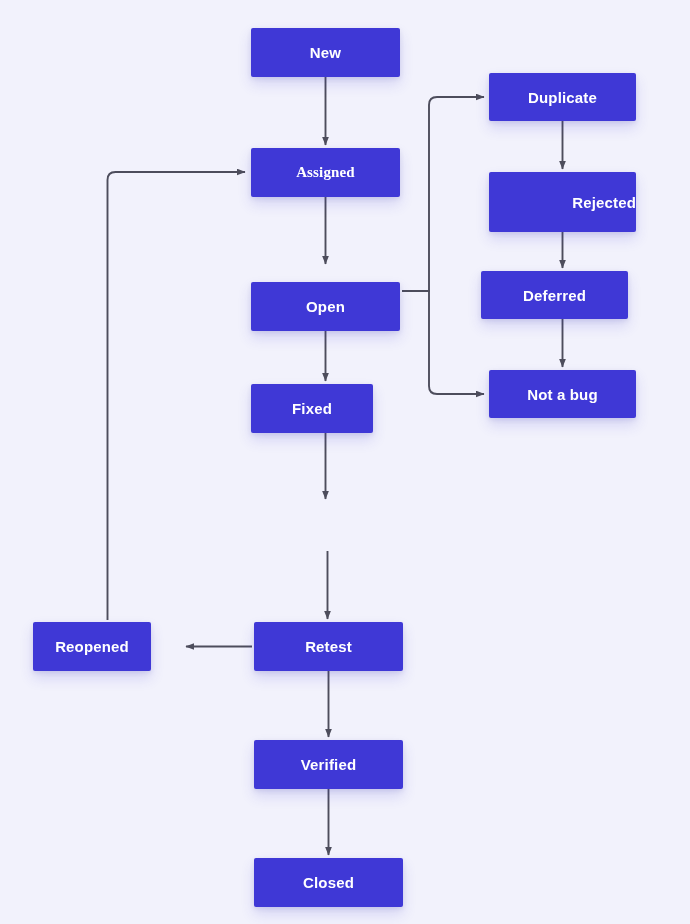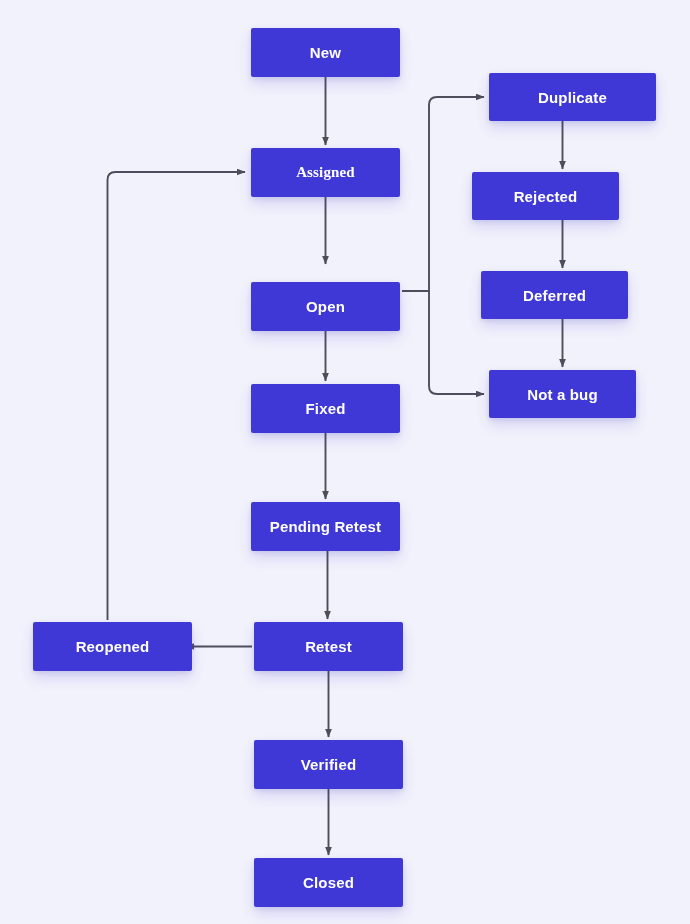--- a/index.html
+++ b/index.html
@@ -85,49 +85,46 @@
   </div>
 
   <div class="node" style="left:251px; top:148px; width:149px; height:49px;font-family:Liberation Serif, serif;">
     <span class="node-label">Assigned</span>
   </div>
 
   <div class="node" style="left:251px; top:282px; width:149px; height:49px;">
     <span class="node-label">Open</span>
   </div>
 
-  <div class="node" style="left:251px; top:384px; width:149px; height:49px;">
+  <div class="node" style="left:251px; top:384px; width:122px; height:49px;">
     <span class="node-label">Fixed</span>
   </div>
 
-  <div class="node" style="left:251px; top:502px; width:149px; height:49px;">
-    <span class="node-label">Pending Retest</span>
-  </div>
 
   <div class="node" style="left:254px; top:622px; width:149px; height:49px;">
     <span class="node-label">Retest</span>
   </div>
 
   <div class="node" style="left:254px; top:740px; width:149px; height:49px;">
     <span class="node-label">Verified</span>
   </div>
 
   <div class="node" style="left:254px; top:858px; width:149px; height:49px;">
     <span class="node-label">Closed</span>
   </div>
 
-  <div class="node" style="left:33px; top:622px; width:159px; height:49px;">
+  <div class="node" style="left:33px; top:622px; width:118px; height:49px;">
     <span class="node-label">Reopened</span>
   </div>
 
-  <div class="node" style="left:489px; top:73px; width:167px; height:48px;">
+  <div class="node" style="left:489px; top:73px; width:147px; height:48px;">
     <span class="node-label">Duplicate</span>
   </div>
 
-  <div class="node" style="left:472px; top:172px; width:147px; height:48px;">
+  <div class="node" style="left:489px; top:172px; width:147px; height:60px;justify-content:flex-end;">
     <span class="node-label">Rejected</span>
   </div>
 
   <div class="node" style="left:481px; top:271px; width:147px; height:48px;text-align:center;">
     <span class="node-label">Deferred</span>
   </div>
 
   <div class="node" style="left:489px; top:370px; width:147px; height:48px;">
     <span class="node-label">Not a bug</span>
   </div>

